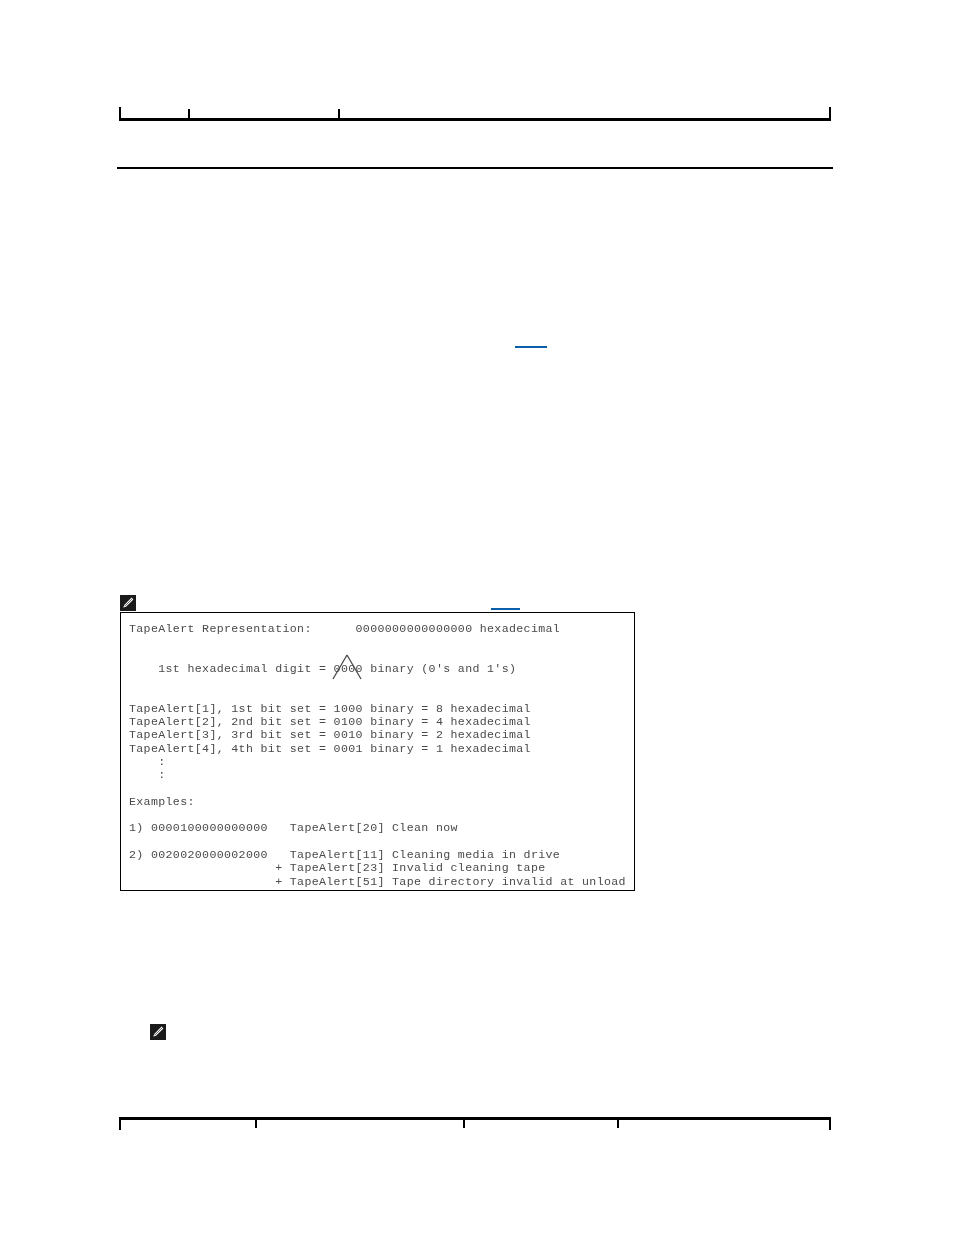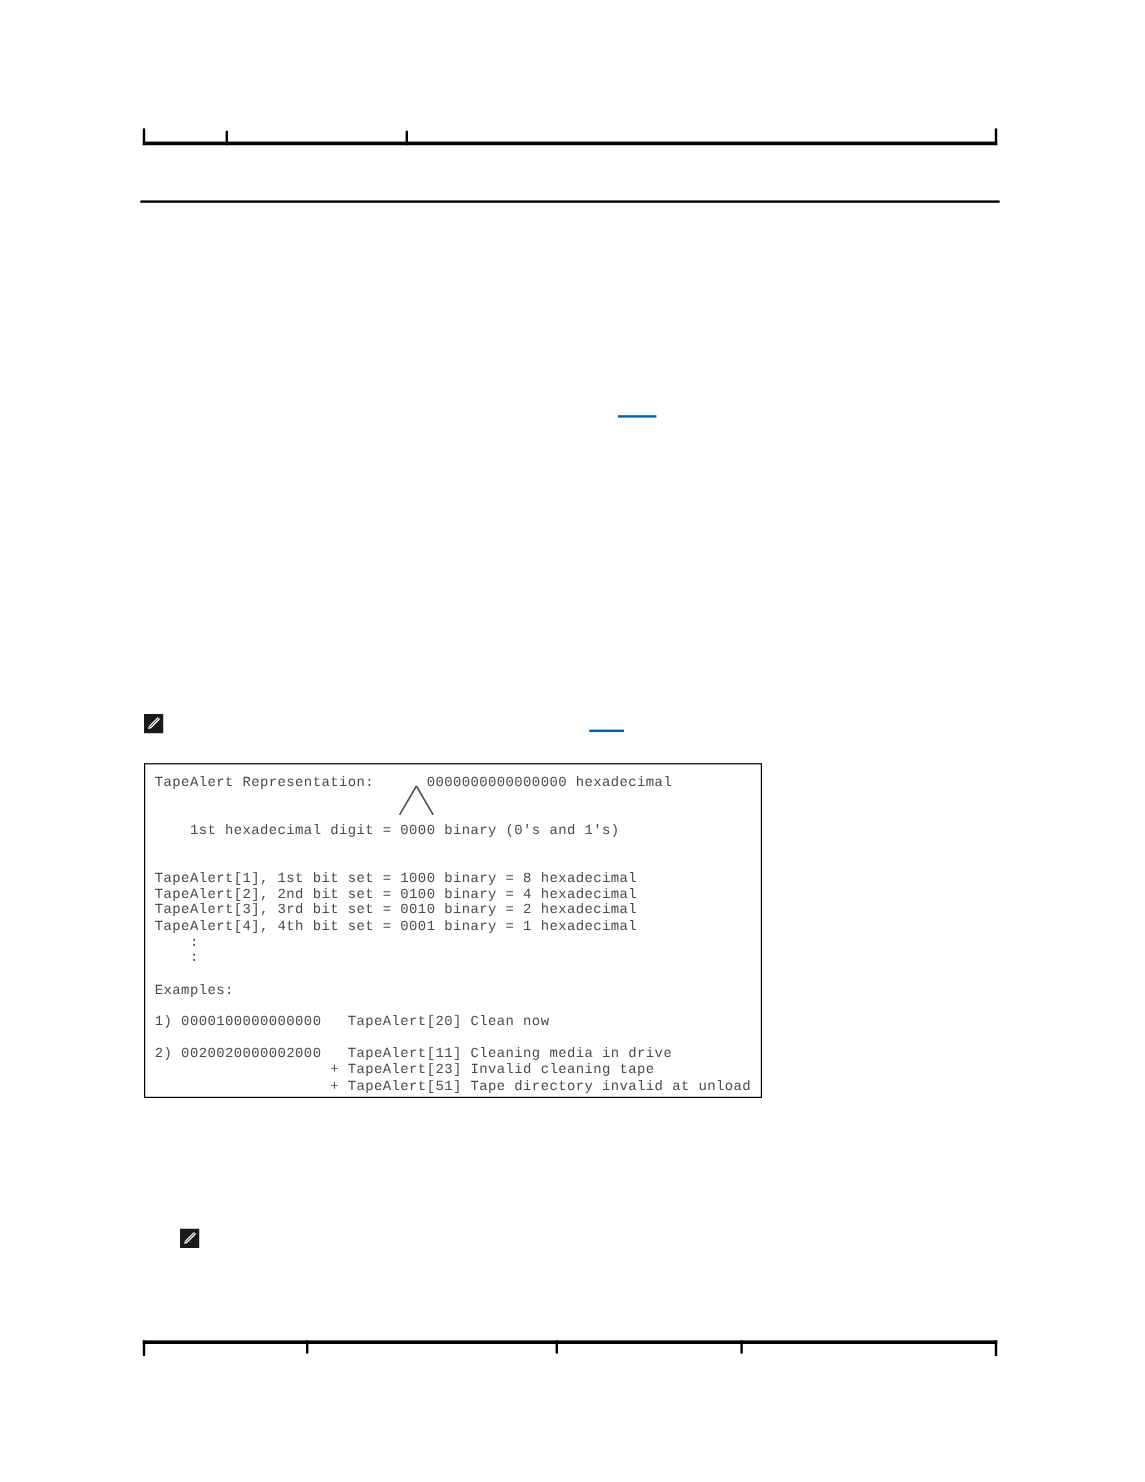--- a/index.html
+++ b/index.html
@@ -67,21 +67,21 @@
     height: 16px;
     background: #1a1a1a;
     display: block;
   }
   .note-icon svg { display: block; }
 
   
   .code-block {
     position: absolute;
     left: 120px;
-    top: 636px;
+    top: 612px;
     width: 515px;
     height: 279px;
     border: 1px solid #000000;
     background: #ffffff;
     box-sizing: border-box;
     overflow: hidden;
   }
   .code-block pre {
     margin: 0;
     padding: 9px 0 0 8px;

